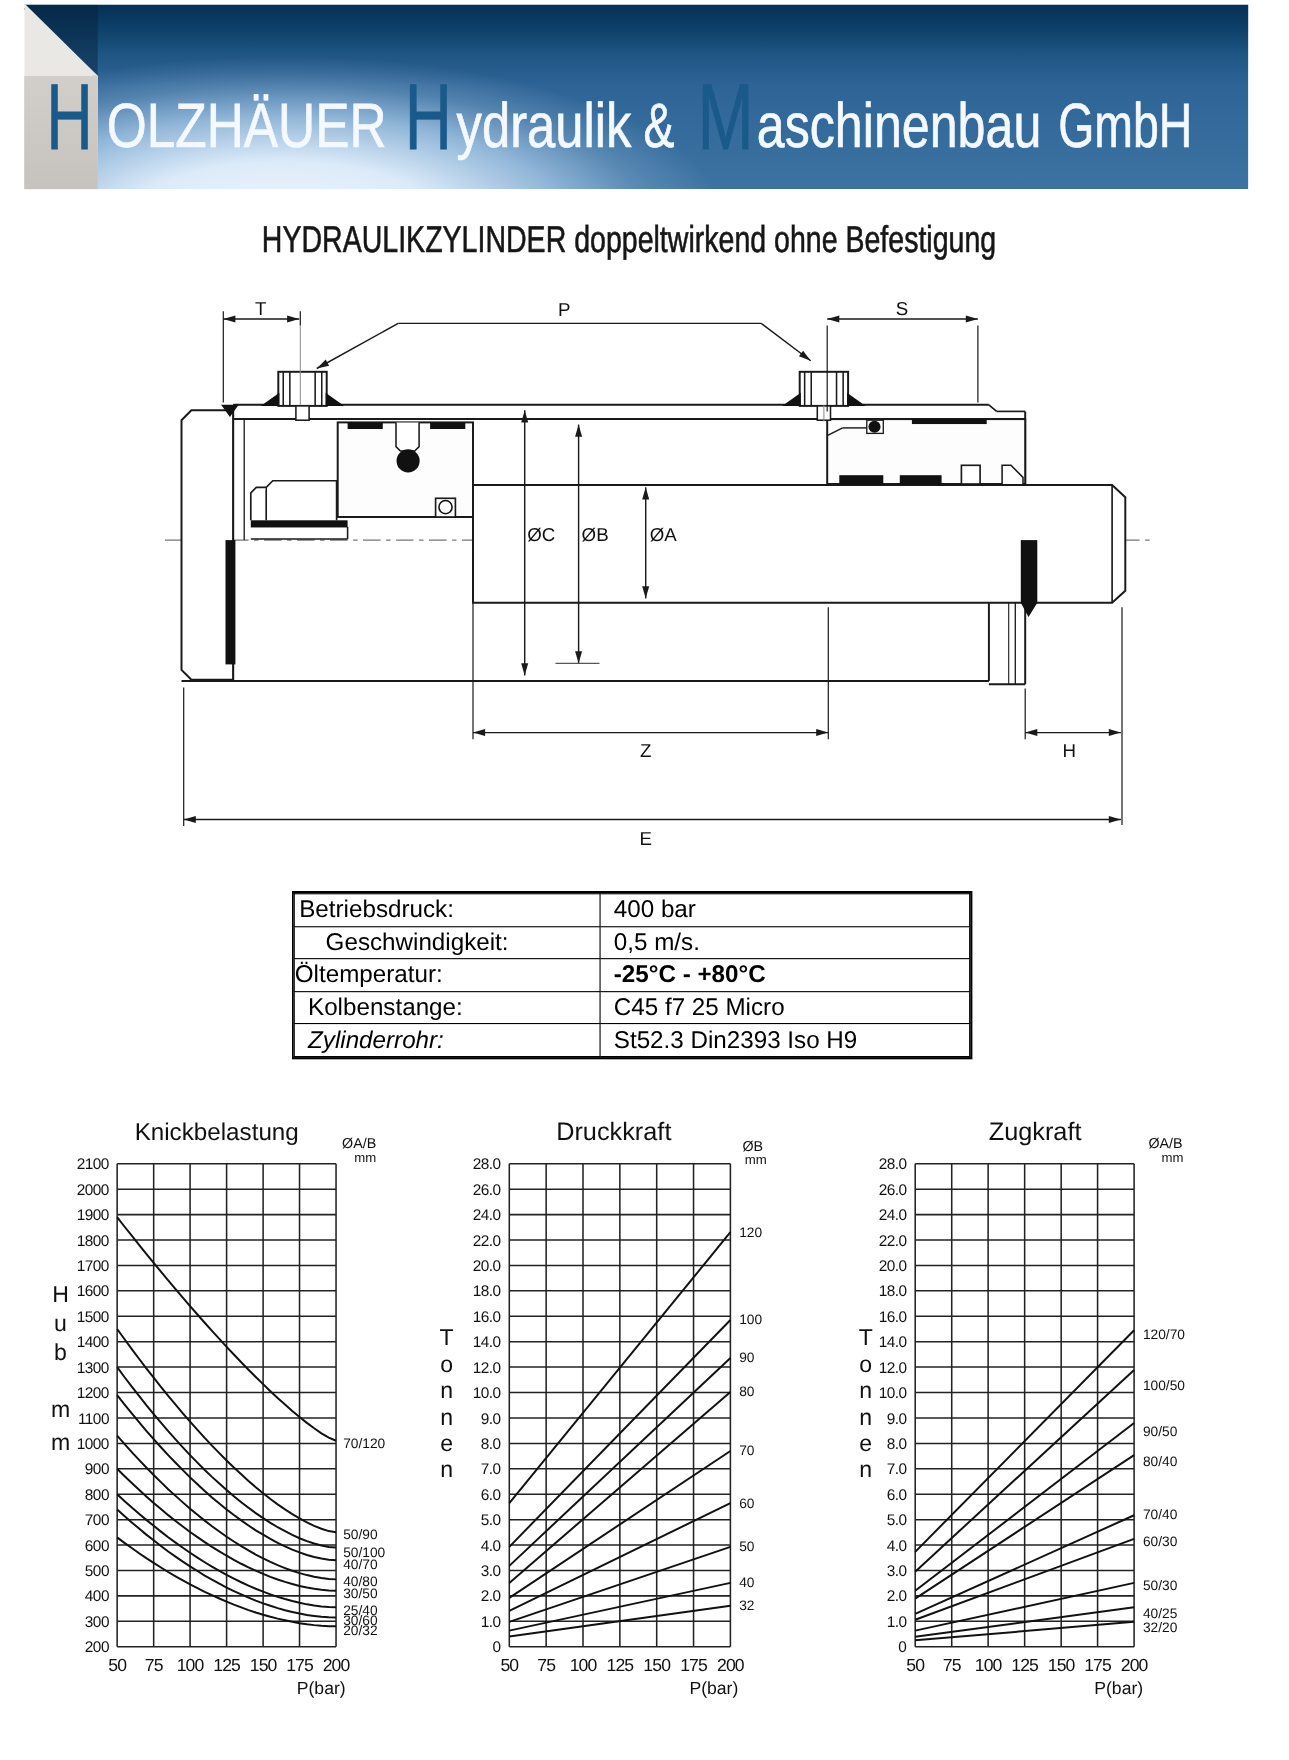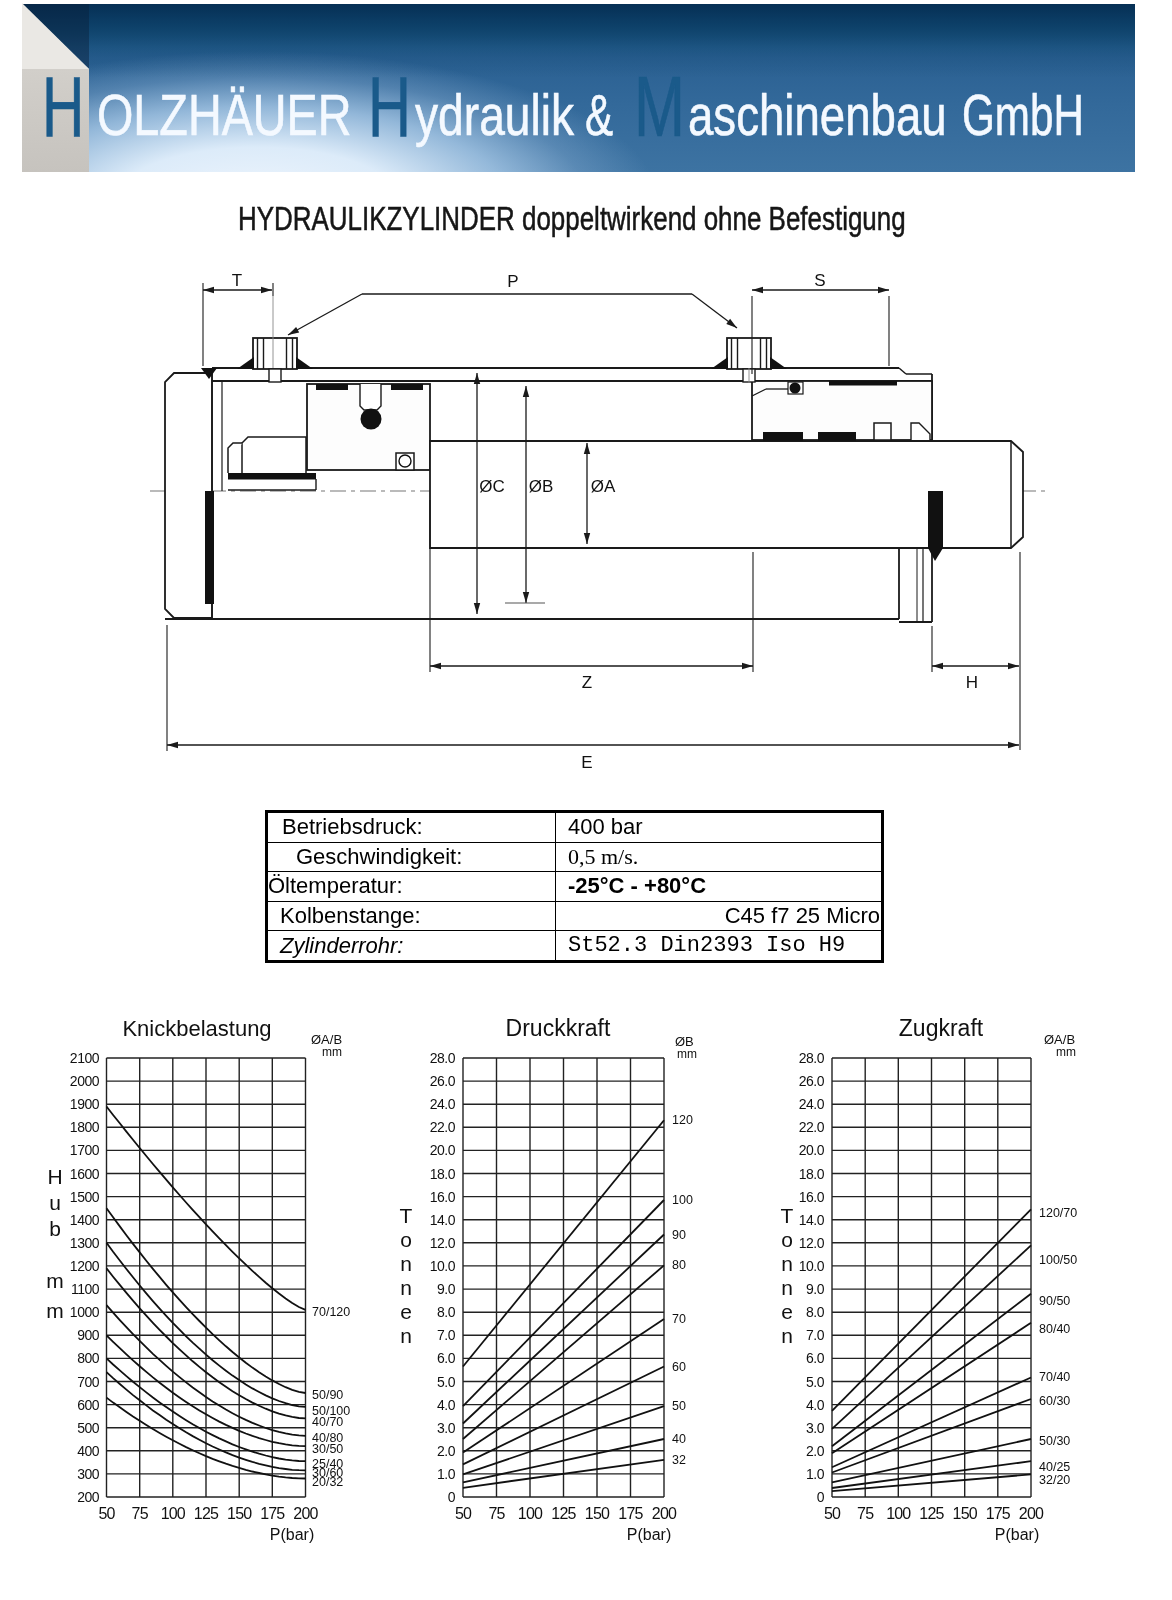--- a/index.html
+++ b/index.html
@@ -149,38 +149,38 @@
     <polygon points="167.0,745.0 178.0,741.8 178.0,748.2" fill="#1a1a1a"></polygon>
     <polygon points="1019.0,745.0 1008.0,748.2 1008.0,741.8" fill="#1a1a1a"></polygon>
     <line x1="167" y1="625" x2="167" y2="751" stroke="#1a1a1a" stroke-width="1.1"></line>
     <text x="587" y="768" font-size="17" text-anchor="middle" fill="#111">E</text>
   </svg>
 
 <div class="abs gs" style="left:265px;top:810px;width:615px;height:149px;border:2px solid #000;">
   <table style="border-collapse:collapse;width:100%;height:100%;font-size:22px;color:#000;">
     <tbody>
         <tr>
-          <td style="border:1.5px solid #000;width:272px;padding-left:14px;">Betriebsdruck:</td>
+          <td style="border:1.5px solid #000;width:272px;padding-left:4px;">Betriebsdruck:</td>
         <td style="border:1.5px solid #000;padding-left:12px;">400 bar</td>
         </tr>
     <tr>
           <td style="border:1.5px solid #000;padding-left:28px;">Geschwindigkeit:</td>
-        <td style="border:1.5px solid #000;padding-left:12px;font-family:Liberation Serif, serif;">0,5 m/s.</td>
+        <td style="border:1.5px solid #000;padding-left:12px;">0,5 m/s.</td>
         </tr>
     <tr>
           <td style="border:1.5px solid #000;padding-left:0;">Öltemperatur:</td>
         <td style="border:1.5px solid #000;padding-left:12px;font-weight:bold;">-25°C - +80°C</td>
         </tr>
     <tr>
           <td style="border:1.5px solid #000;padding-left:12px;">Kolbenstange:</td>
-        <td style="border:1.5px solid #000;padding-left:12px;text-align:right;">C45 f7 25 Micro</td>
+        <td style="border:1.5px solid #000;padding-left:12px;">C45 f7 25 Micro</td>
         </tr>
     <tr>
           <td style="border:1.5px solid #000;padding-left:12px;font-style:italic;">Zylinderrohr:</td>
-        <td style="border:1.5px solid #000;padding-left:12px;font-family:Liberation Mono, monospace;">St52.3 Din2393 Iso H9</td>
+        <td style="border:1.5px solid #000;padding-left:12px;">St52.3 Din2393 Iso H9</td>
         </tr>
   </tbody>
     </table>
 </div>
 
 <svg style="position:absolute;left:0;top:0" width="1172" height="1600" viewBox="0 0 1172 1600" font-family="'Liberation Sans',sans-serif">
     <line x1="106.5" y1="1058.0" x2="106.5" y2="1497.0" stroke="#222" stroke-width="1.4"></line>
     <line x1="139.7" y1="1058.0" x2="139.7" y2="1497.0" stroke="#222" stroke-width="1.4"></line>
     <line x1="172.8" y1="1058.0" x2="172.8" y2="1497.0" stroke="#222" stroke-width="1.4"></line>
     <line x1="206.0" y1="1058.0" x2="206.0" y2="1497.0" stroke="#222" stroke-width="1.4"></line>

